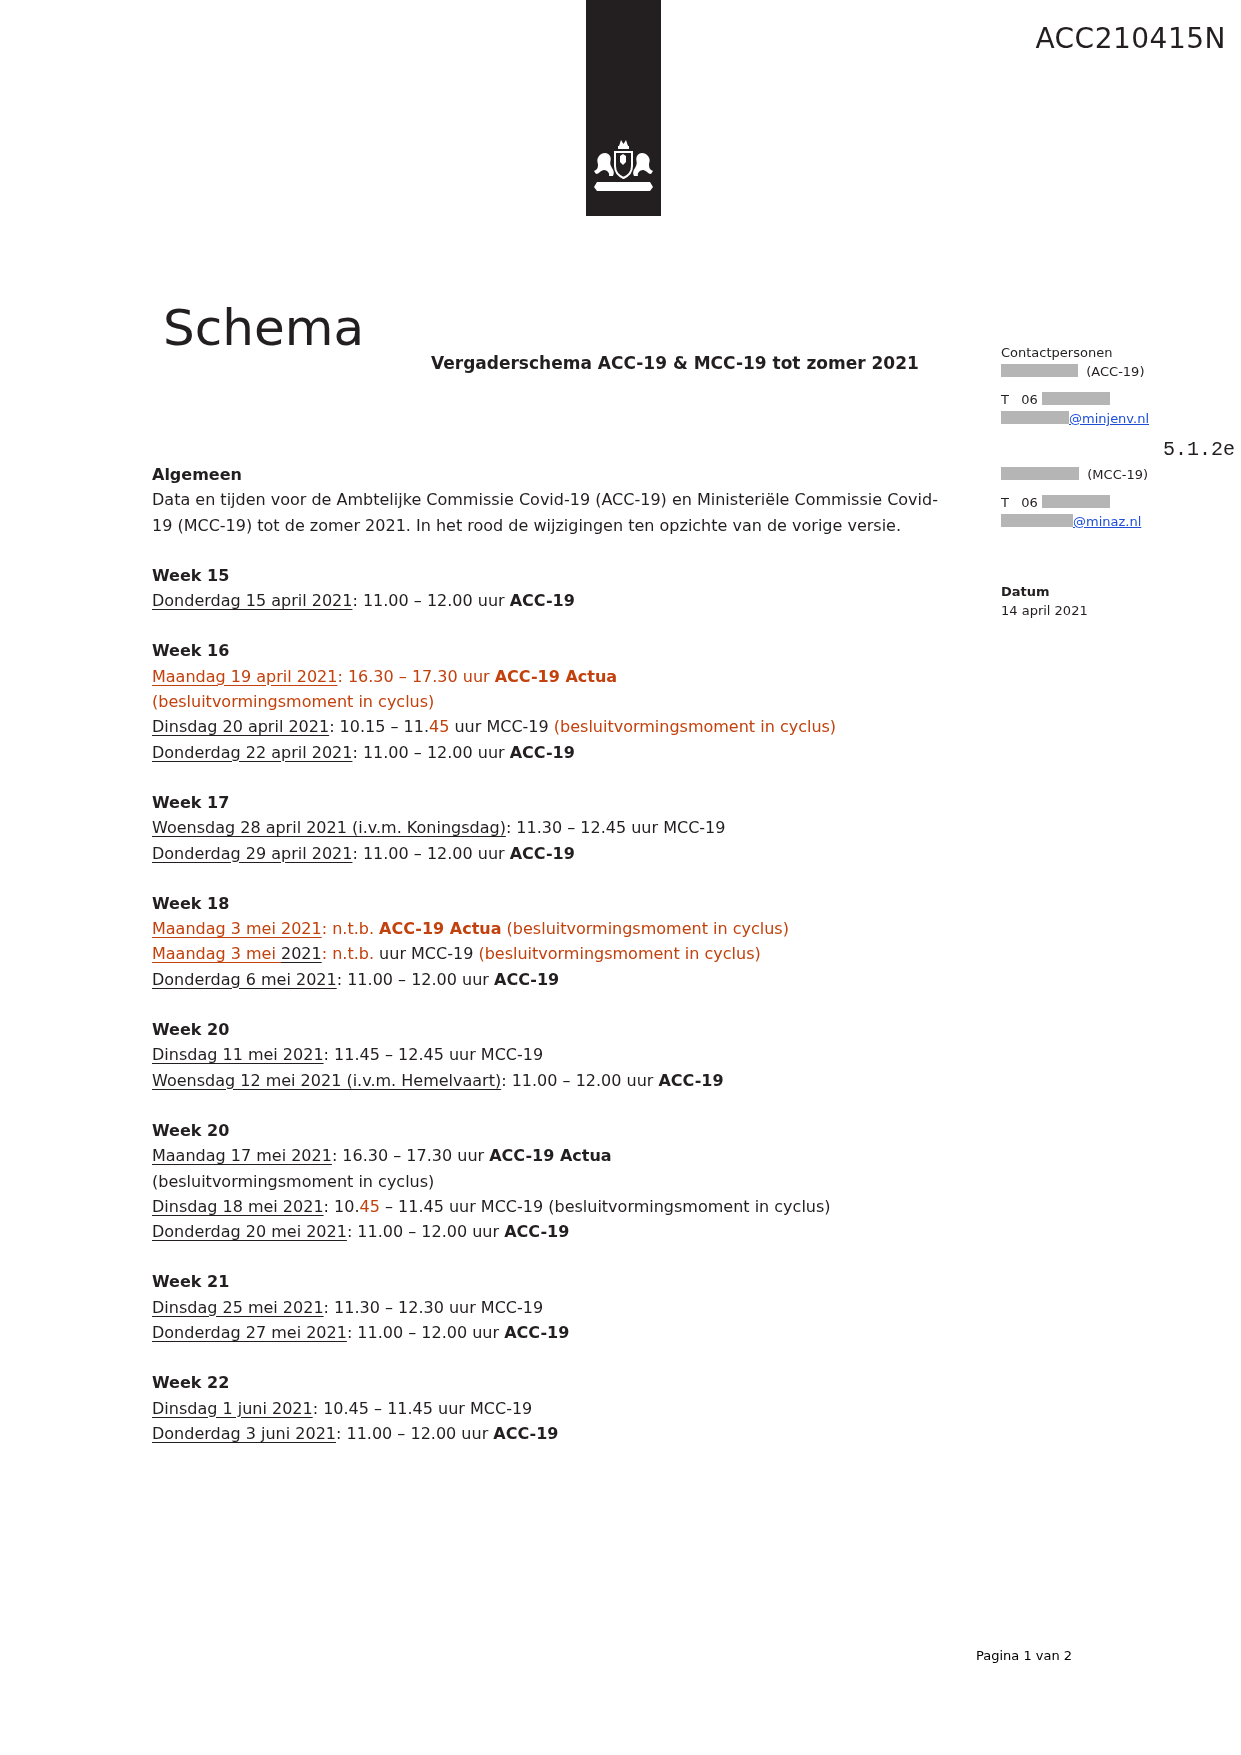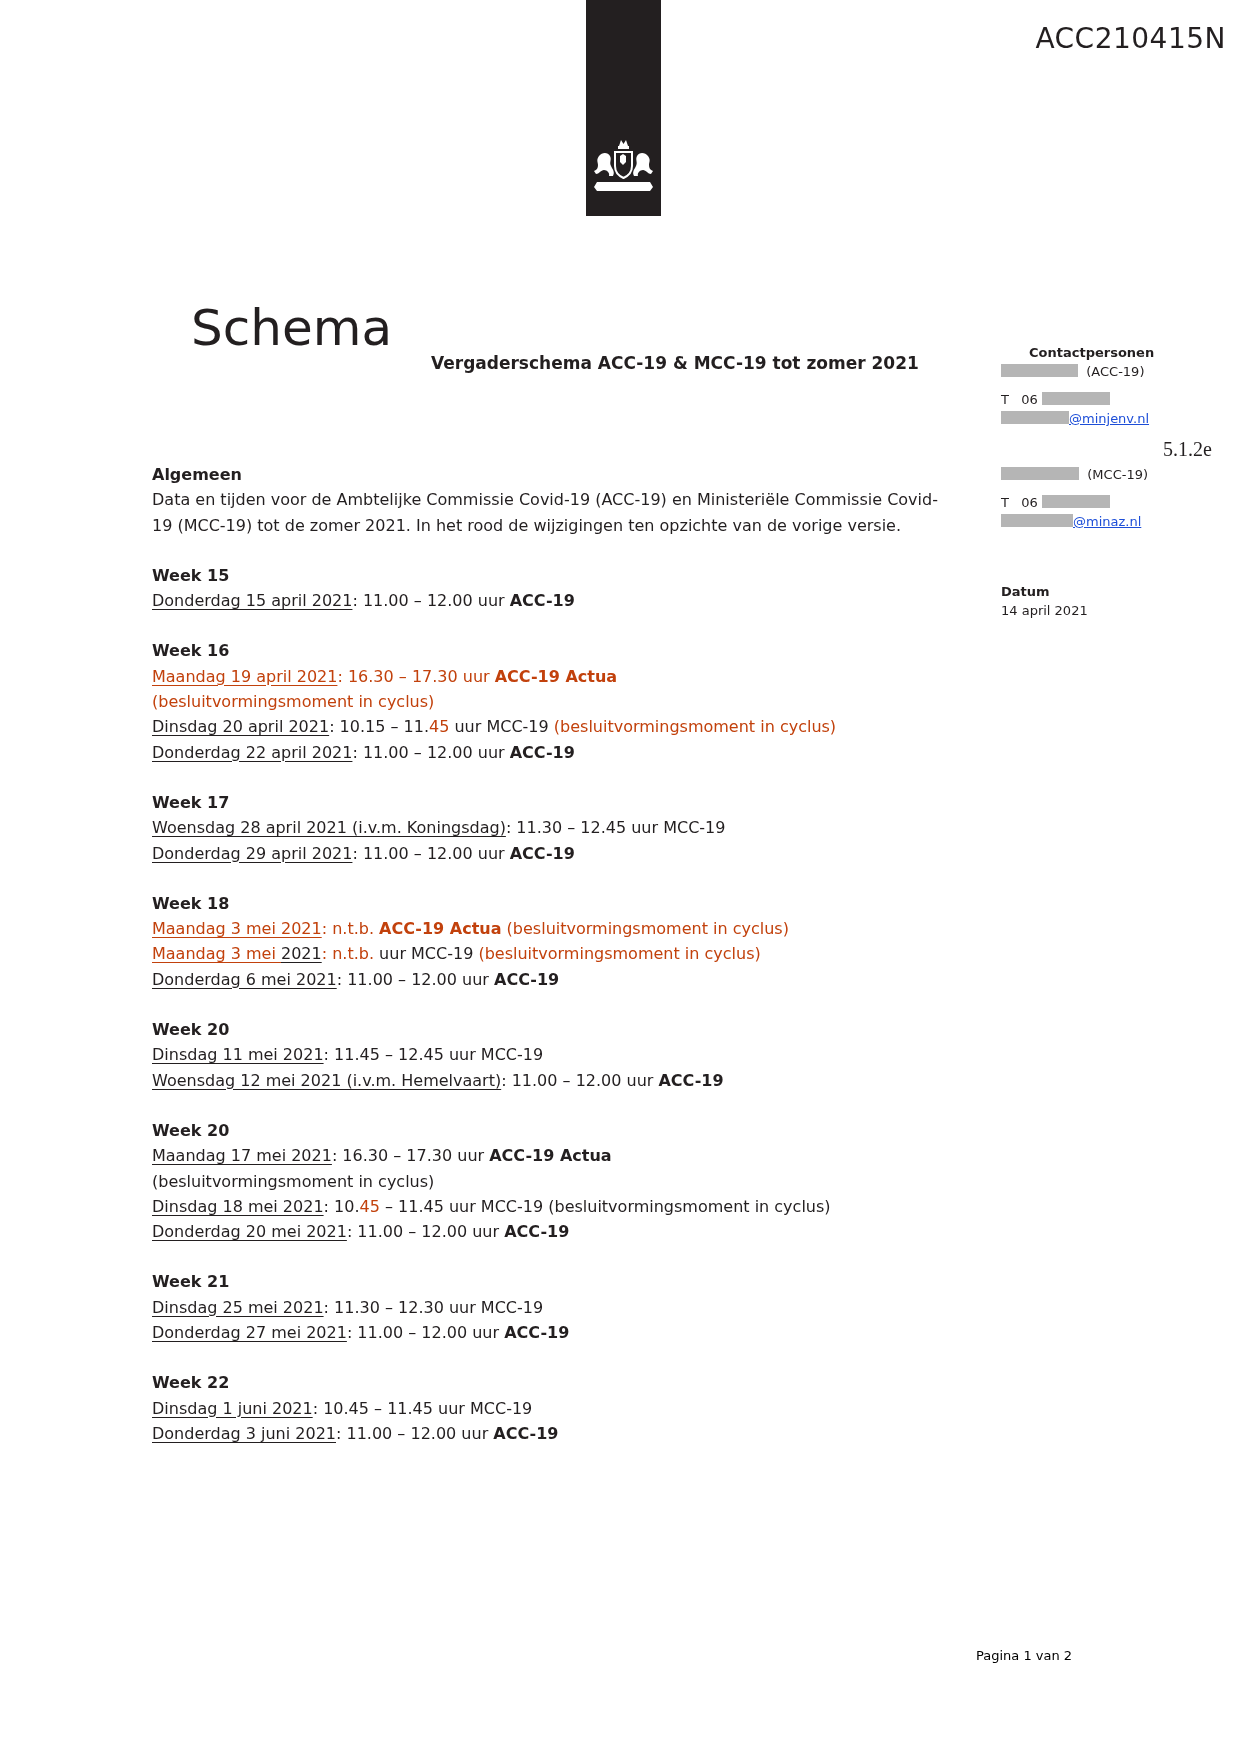--- a/index.html
+++ b/index.html
@@ -1,34 +1,34 @@
 <!DOCTYPE html>
 <html><head>
 <meta charset="utf-8">
 <style>
   html, body { margin: 0; padding: 0; background: #ffffff; }
   body { width: 1241px; height: 1755px; position: relative; overflow: hidden;
          font-family: "DejaVu Sans", sans-serif; color: #231f20; }
   .logo-bar { position: absolute; left: 586px; top: 0; width: 75px; height: 216px; background: #231f20; }
   .logo-bar svg { position: absolute; left: 3px; top: 138px; }
   .doc-code { position: absolute; right: 15px; top: 22px; font-size: 28px; color: #231f20; letter-spacing: 0.5px; }
-  .title { position: absolute; left: 163px; top: 303px; font-size: 50px; font-weight: normal; line-height: 1; margin-left: 28px; }
+  .title { position: absolute; left: 163px; top: 303px; font-size: 50px; font-weight: normal; line-height: 1; }
   .subtitle { position: absolute; left: 431px; top: 352px; width: 510px; font-size: 17px; font-weight: bold; line-height: 23px; }
   .main { position: absolute; left: 152px; top: 462px; width: 800px; font-size: 16px; line-height: 25.3px; }
   .main p { margin: 0; }
   .gap { height: 25px; }
   .h { font-weight: bold; }
   .u { text-decoration: underline; text-underline-offset: 3px; }
   .r { color: #c2410c; }
   .b { font-weight: bold; }
   .side { position: absolute; left: 1001px; top: 343px; width: 230px; font-size: 13px; line-height: 19px; color: #231f20; }
-  .side .lbl { font-weight: bold; margin-left: 28px; }
+  .side .lbl { font-weight: normal; }
   .redact { display: inline-block; background: #b5b5b5; height: 13px; vertical-align: -1px; }
   .mail { color: #1d4ed8; text-decoration: underline; }
-  .stamp { position: absolute; left: 1163px; top: 438px; font-family: Liberation Serif, serif; font-size: 20px; color: #231f20; }
+  .stamp { position: absolute; left: 1163px; top: 438px; font-family: Liberation Mono, monospace; font-size: 20px; color: #231f20; }
   .datum { position: absolute; left: 1001px; top: 582px; font-size: 13px; line-height: 19px; }
   .footer { position: absolute; left: 976px; top: 1648px; font-size: 13px; color: #000000; }
 </style>
 </head>
 <body>
 
 <div class="logo-bar">
   <svg width="69" height="60" viewBox="0 0 69 60">
     <g fill="#ffffff">
       <path d="M30 8 L32 2 L34.5 6 L37 2 L39 8 Z"></path>

